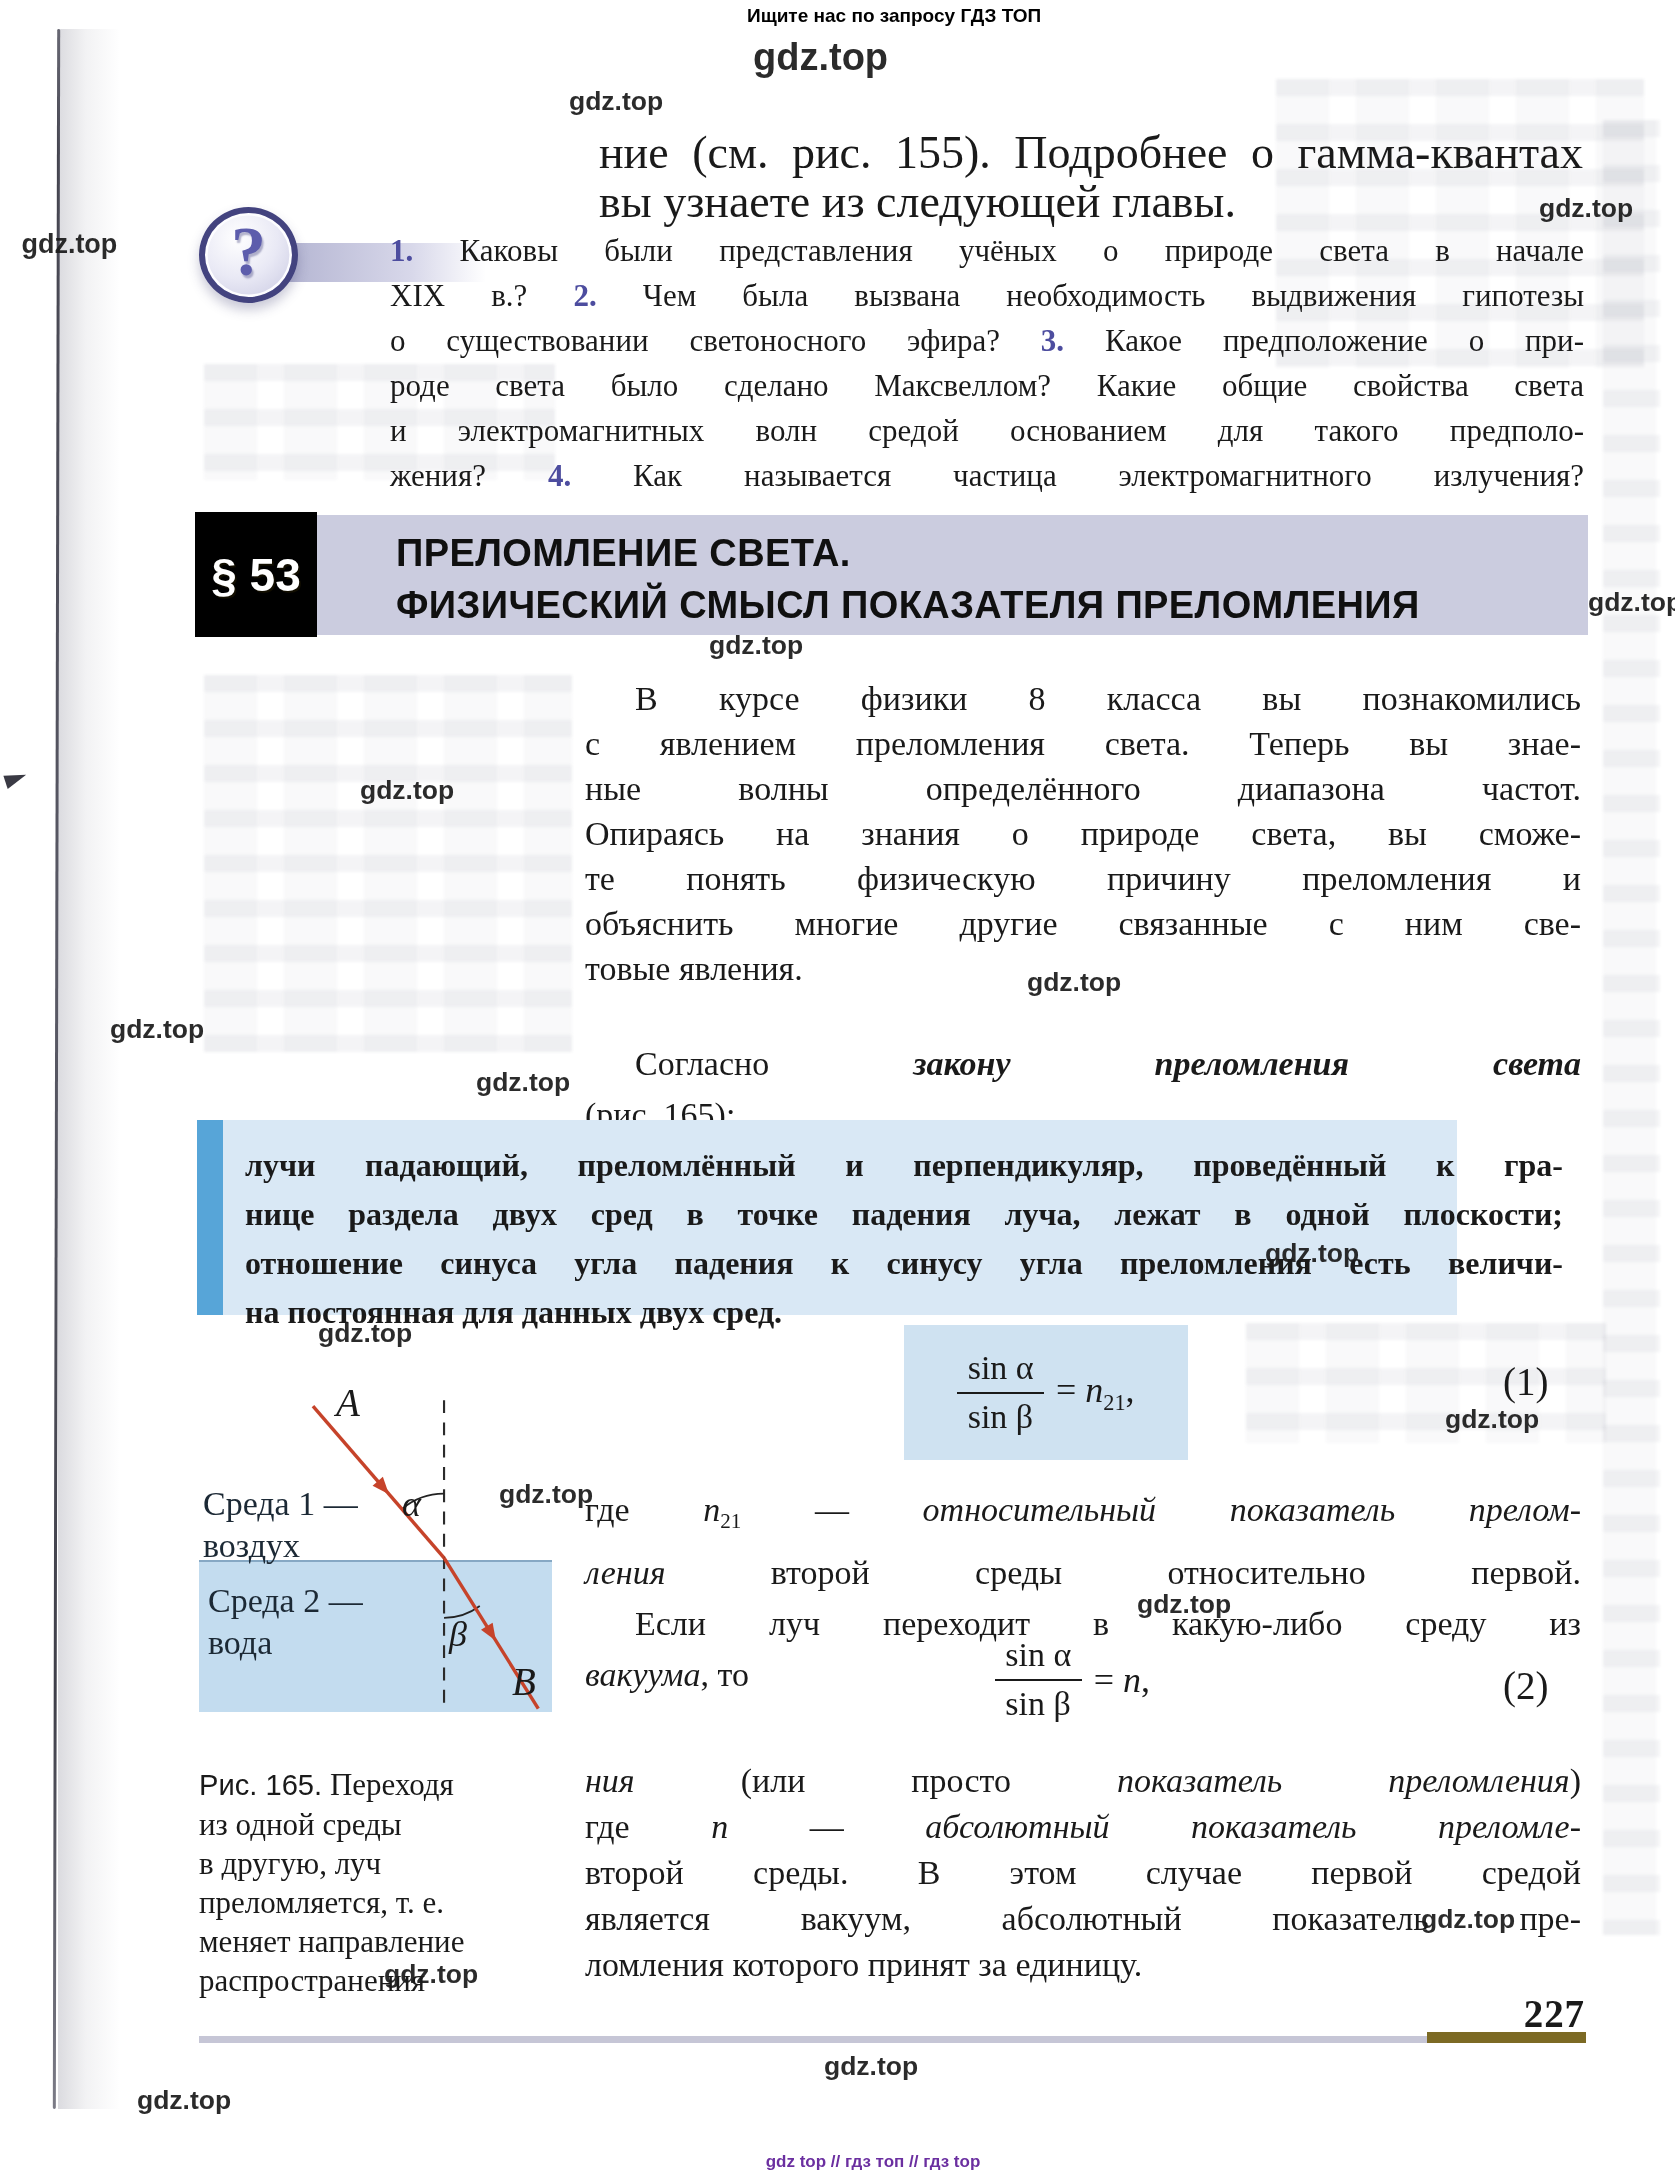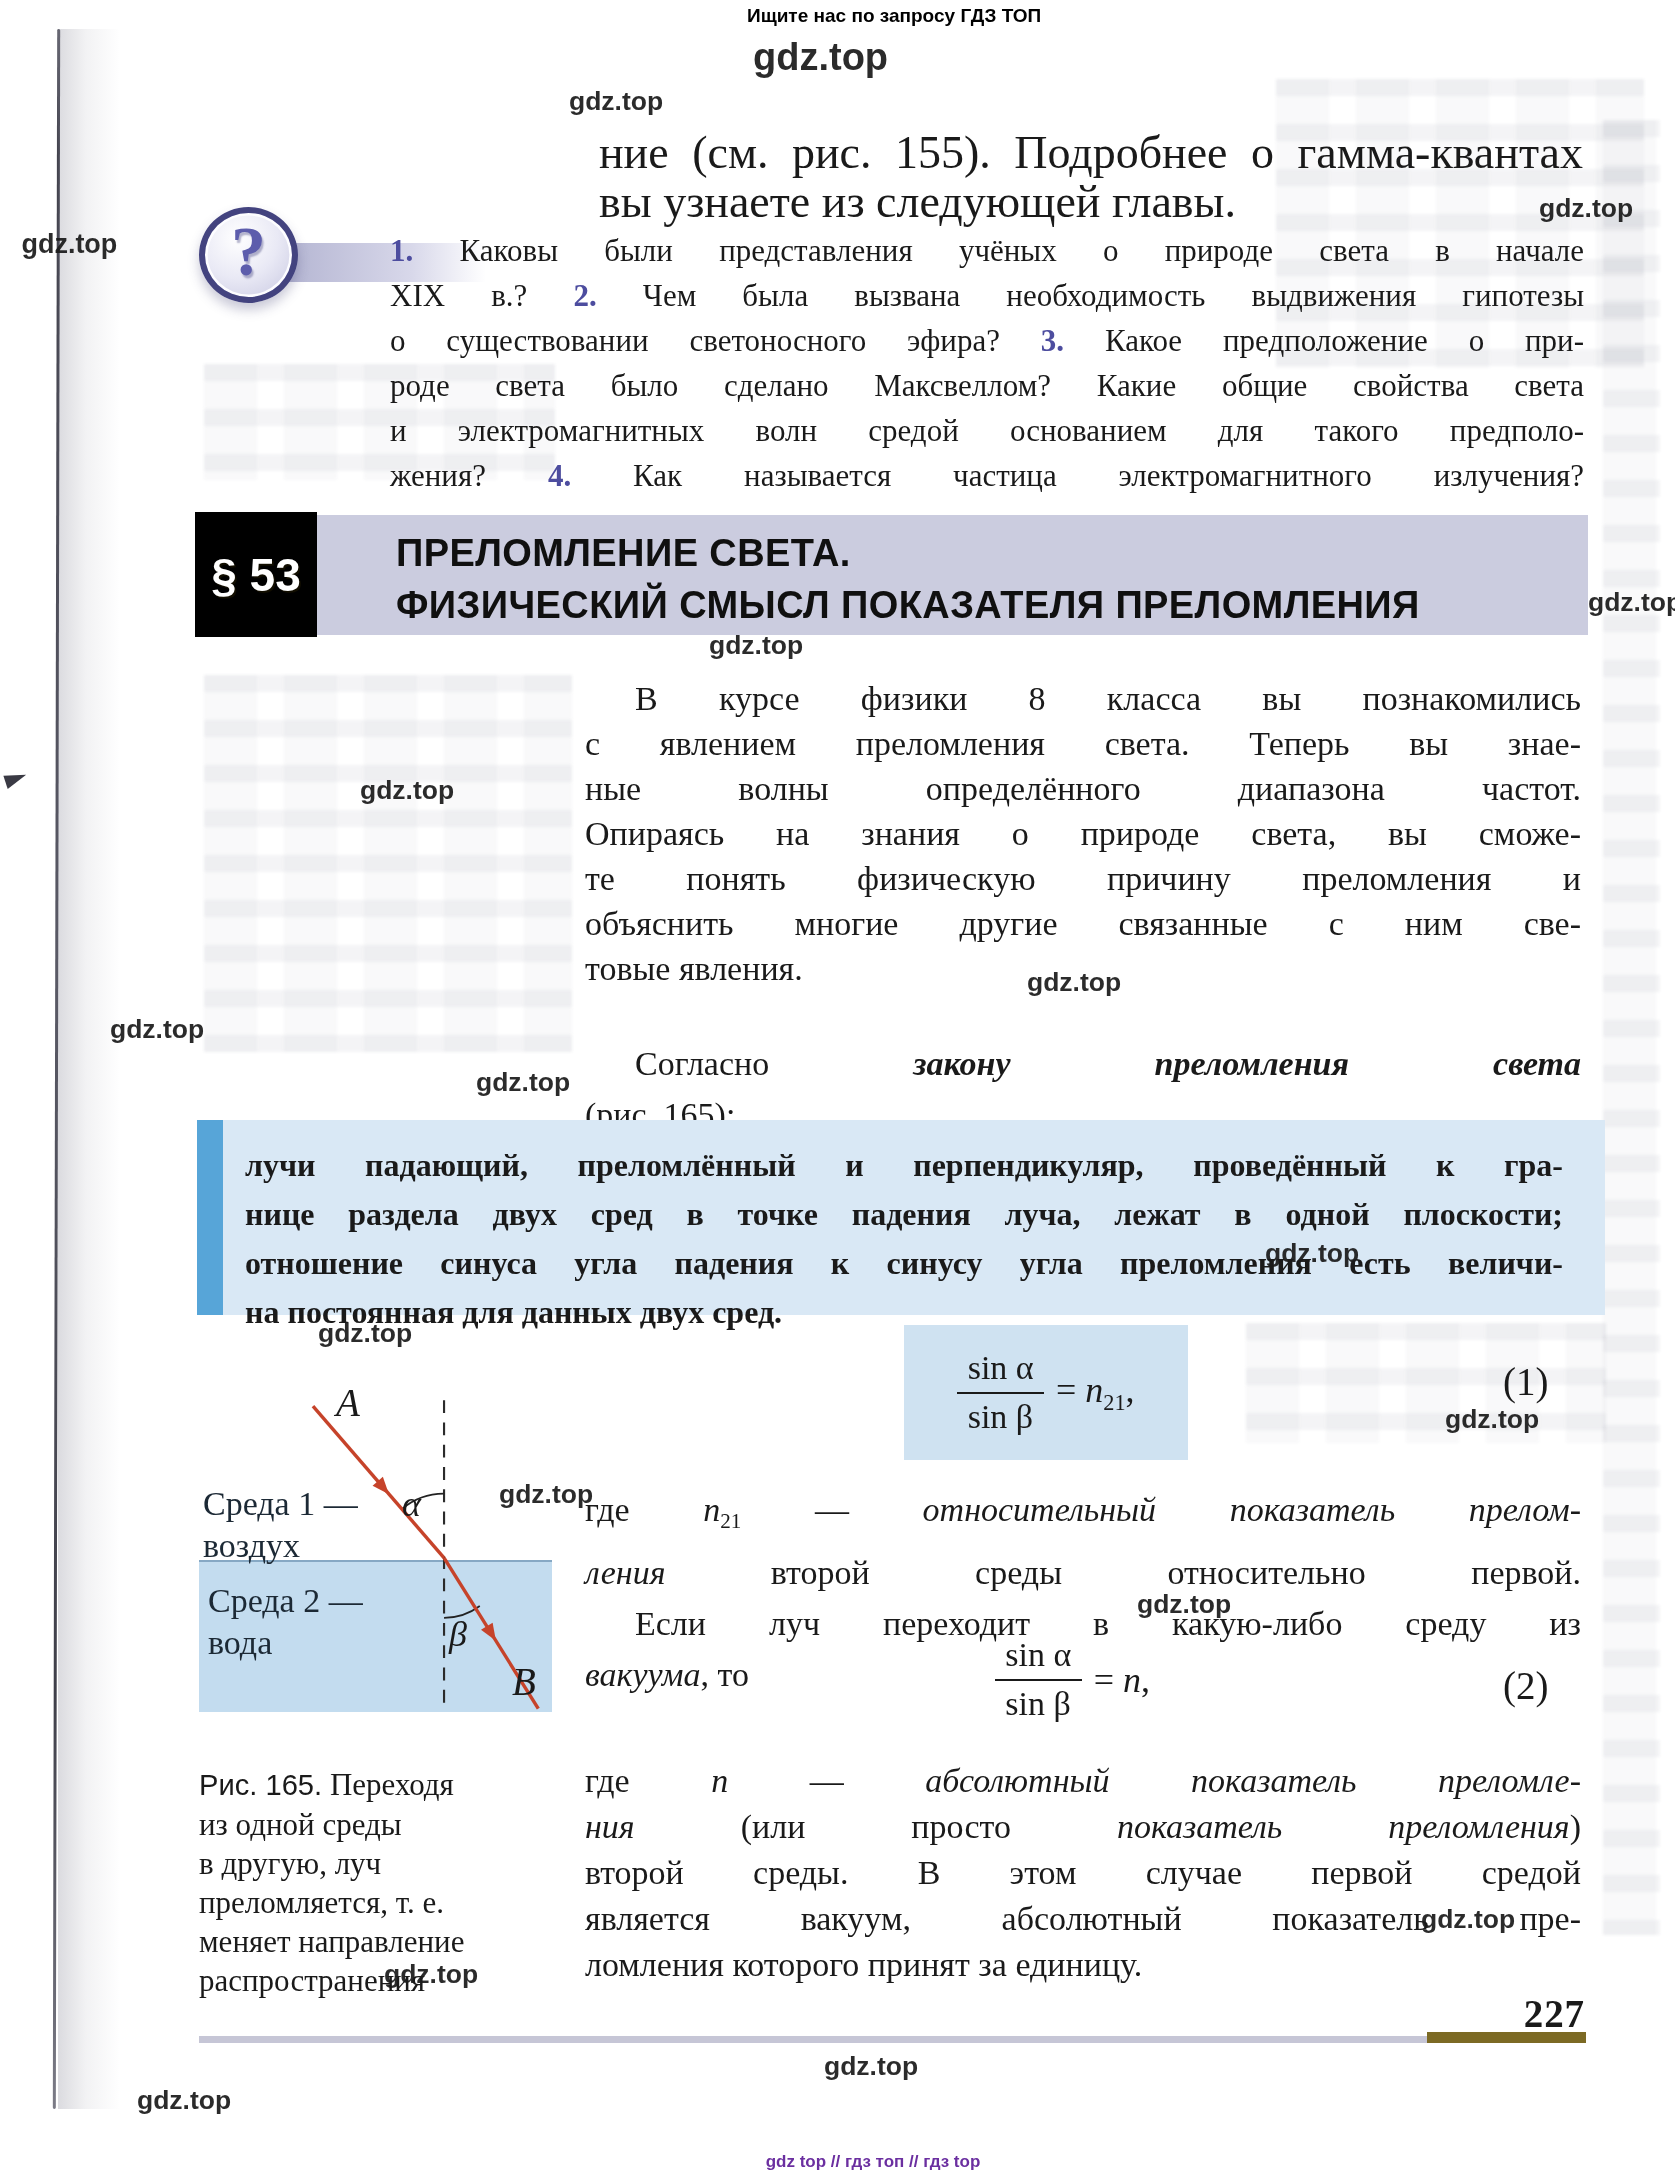--- a/index.html
+++ b/index.html
@@ -62,21 +62,21 @@
   .sec-box{position:absolute;left:195px;top:512px;width:122px;height:125px;background:#000000;
     color:#fff;display:flex;align-items:center;justify-content:center;
     font-family:"Liberation Sans",sans-serif;font-weight:bold;font-size:46px;
     text-shadow:1.7px 1.7px 0 rgba(40,30,0,.45)}
   .sec-title{position:absolute;left:396px;top:527px;width:1190px;
     font-family:"Liberation Sans",sans-serif;font-weight:bold;font-size:38px;line-height:52px;
     color:#101010;letter-spacing:0.4px}
   
   .para1{left:585px;top:676px;width:996px;font-size:34px;line-height:45px}
   .lawintro{left:585px;top:1038px;width:996px;font-size:34px;line-height:51px}
-  .law-box{position:absolute;left:197px;top:1120px;width:1408px;height:195px;background:#d9e8f5}
+  .law-box{position:absolute;left:197px;top:1120px;width:1260px;height:195px;background:#d9e8f5}
   .law-bar{position:absolute;left:0;top:0;width:26px;height:195px;background:#57a5d8}
   .law-text{position:absolute;left:48px;top:20.5px;width:1318px;font-size:32px;line-height:49px}
   .afterf1{left:585px;top:1484px;width:996px;font-size:34px;line-height:51px}
   .afterf2{left:585px;top:1758px;width:996px;font-size:34px;line-height:46px}
   
   .formula{position:absolute;display:flex;align-items:center;justify-content:center;gap:12px;font-size:34px}
   .f1{left:904px;top:1325px;width:284px;height:135px;background:#cfe2f1}
   .f2{left:931px;top:1635px;width:283px;height:89px}
   .frac{display:inline-block;text-align:left}
   .f-top{padding:0 10.3px 4.3px;border-bottom:2.6px solid #1a1a1a}
@@ -187,22 +187,22 @@
     <div class="f-top">sin α</div>
     <div class="f-bot">sin β</div>
   </div>
   <div class="lines f-rhs">
       <div class="tl tl-l"><span class="sg sg-n">= </span><span class="sg sg-i">n</span><span class="sg sg-n">,</span></div>
     </div>
 </div>
 <div class="f-label f2-label">(2)</div>
 
 <div class="abs lines afterf2">
+    <div class="tl tl-j"><span class="sg sg-i">ния</span><span class="sg sg-n"> (или просто </span><span class="sg sg-i">показатель преломления</span><span class="sg sg-n">)</span></div>
     <div class="tl tl-j"><span class="sg sg-n">где </span><span class="sg sg-i">n</span><span class="sg sg-n"> — </span><span class="sg sg-i">абсолютный показатель преломле-</span></div>
-    <div class="tl tl-j"><span class="sg sg-i">ния</span><span class="sg sg-n"> (или просто </span><span class="sg sg-i">показатель преломления</span><span class="sg sg-n">)</span></div>
     <div class="tl tl-j"><span class="sg sg-n">второй среды. В этом случае первой средой</span></div>
     <div class="tl tl-j"><span class="sg sg-n">является вакуум, абсолютный показатель пре-</span></div>
     <div class="tl tl-l"><span class="sg sg-n">ломления которого принят за единицу.</span></div>
   </div>
 
 <div class="water"></div>
 <svg class="figsvg" viewBox="0 0 440 420">
   <line x1="293" y1="48" x2="293" y2="408" stroke="#2b2b2b" stroke-width="2.5" stroke-dasharray="15 11"></line>
   <path d="M244,175 A75,75 0 0 1 293,157" fill="none" stroke="#222" stroke-width="2"></path>
   <path d="M293,302 A70,70 0 0 0 334.7,288.2" fill="none" stroke="#222" stroke-width="2"></path>

